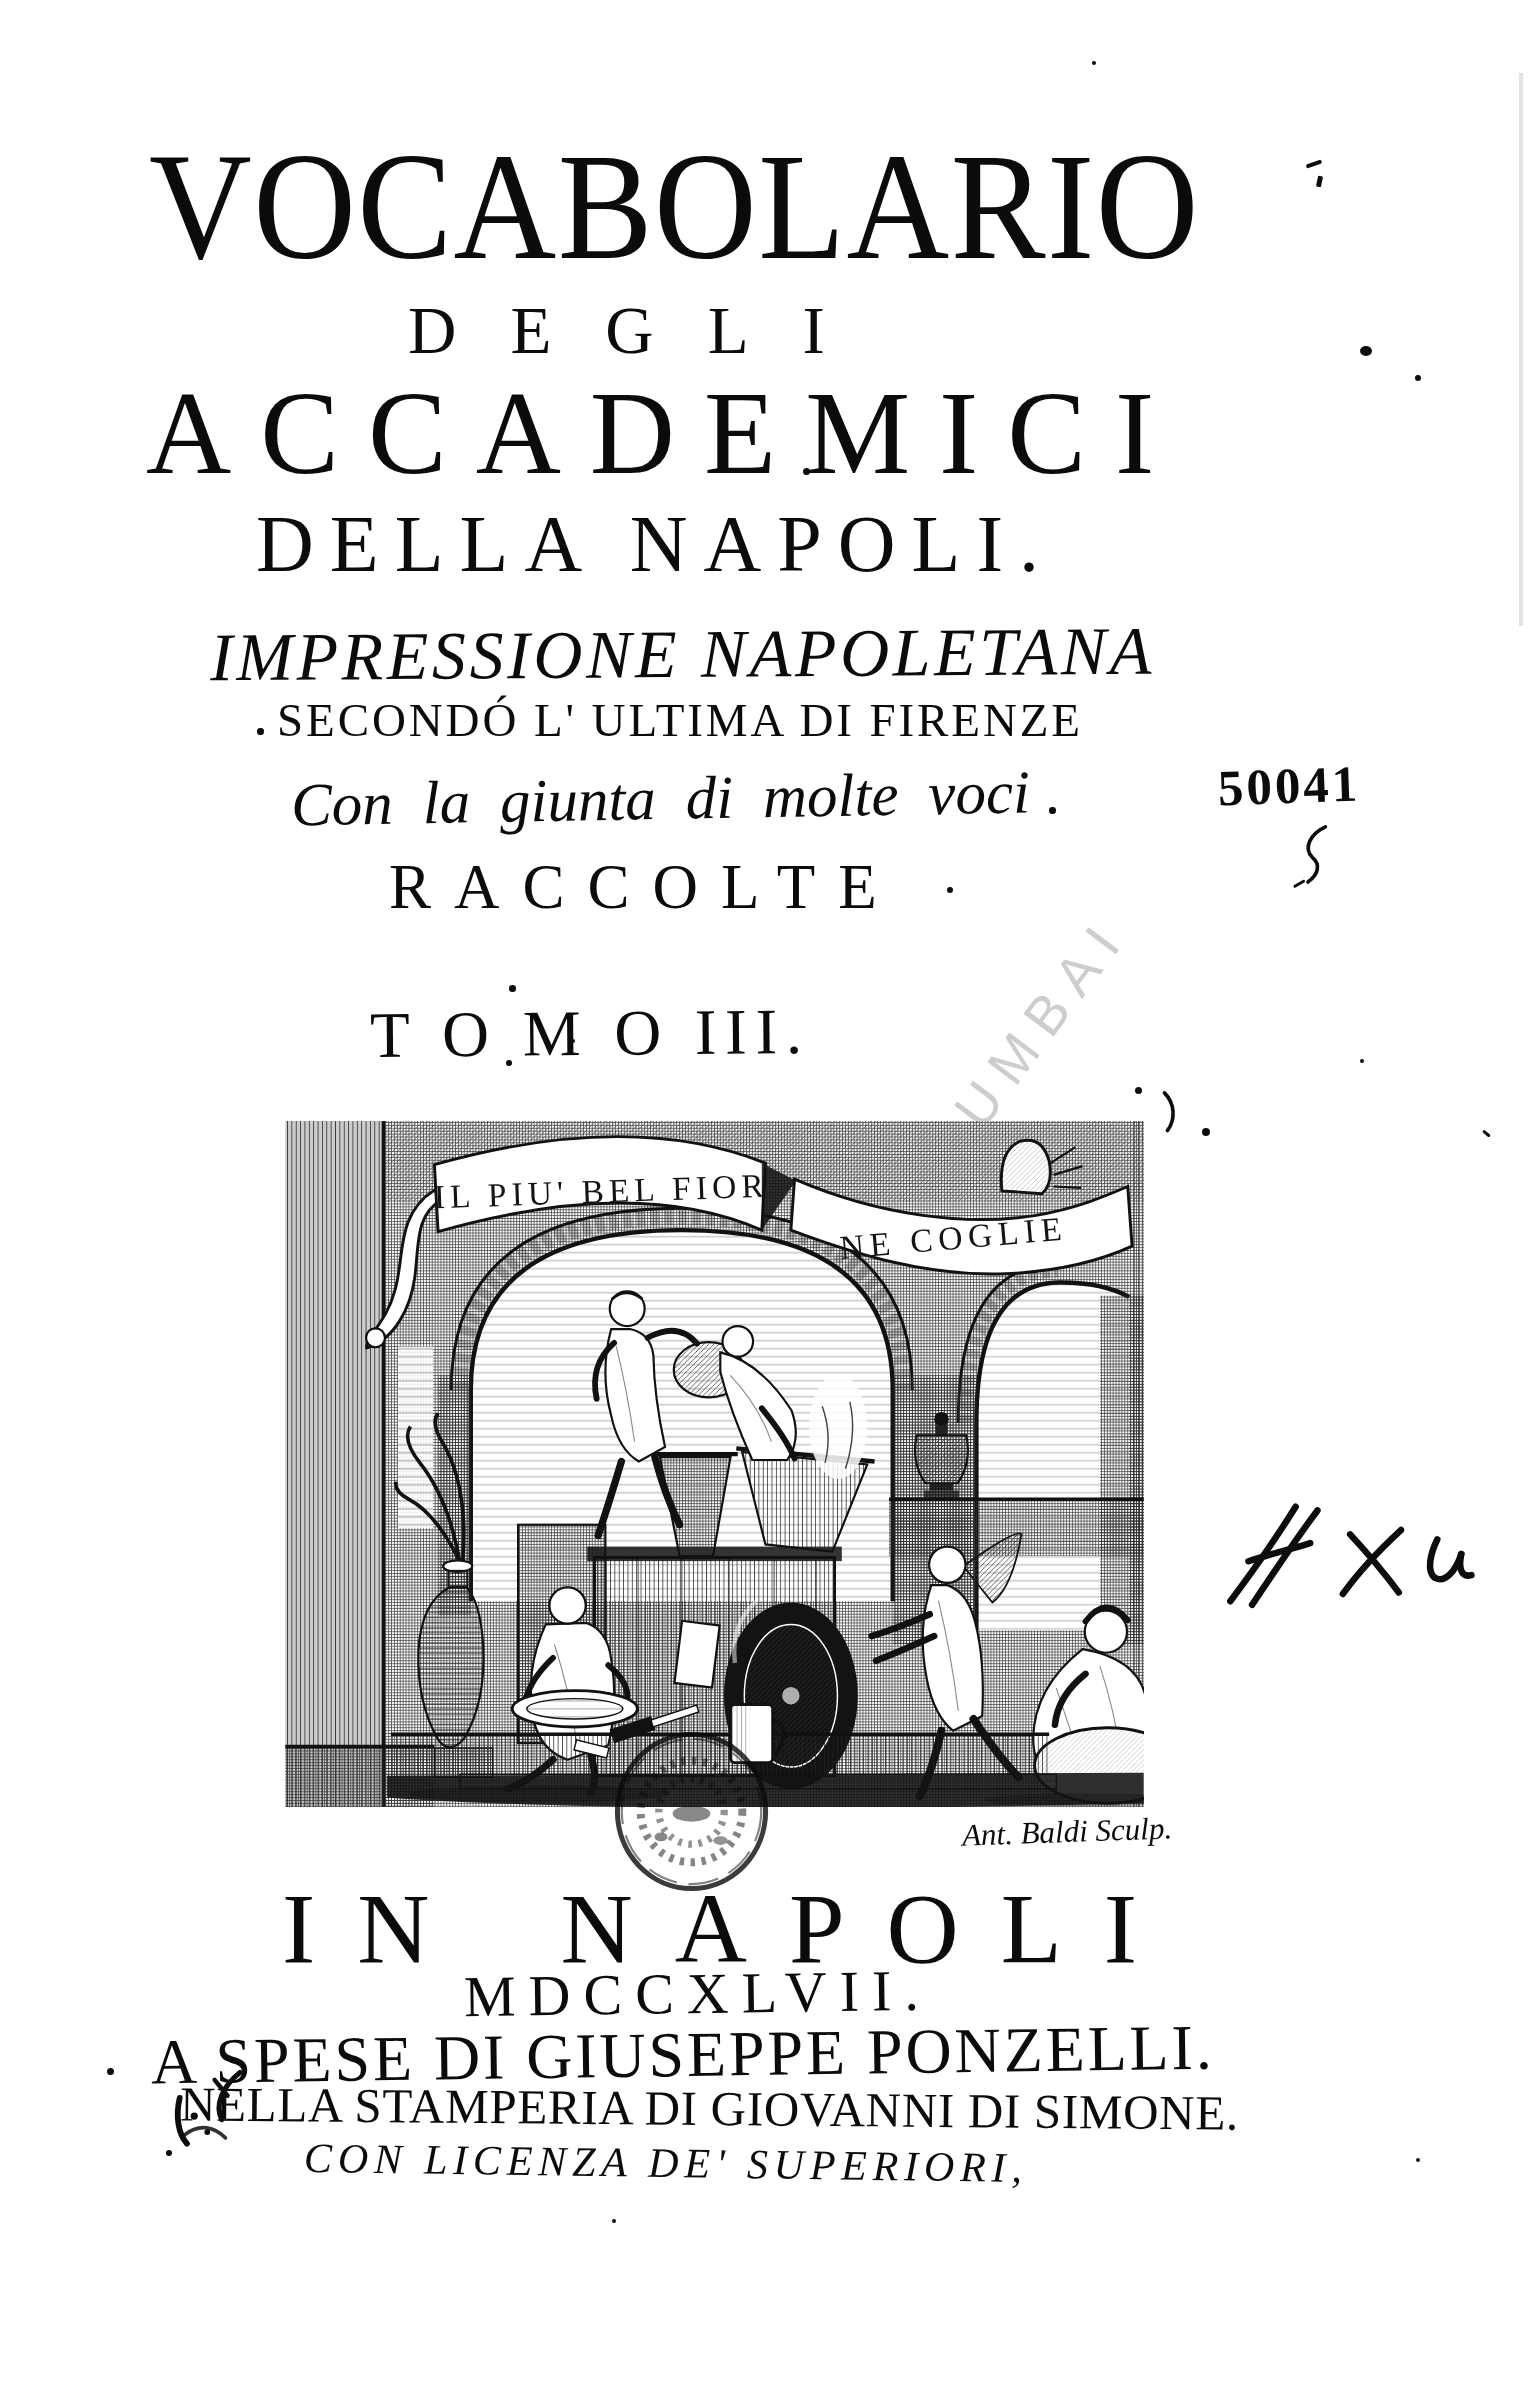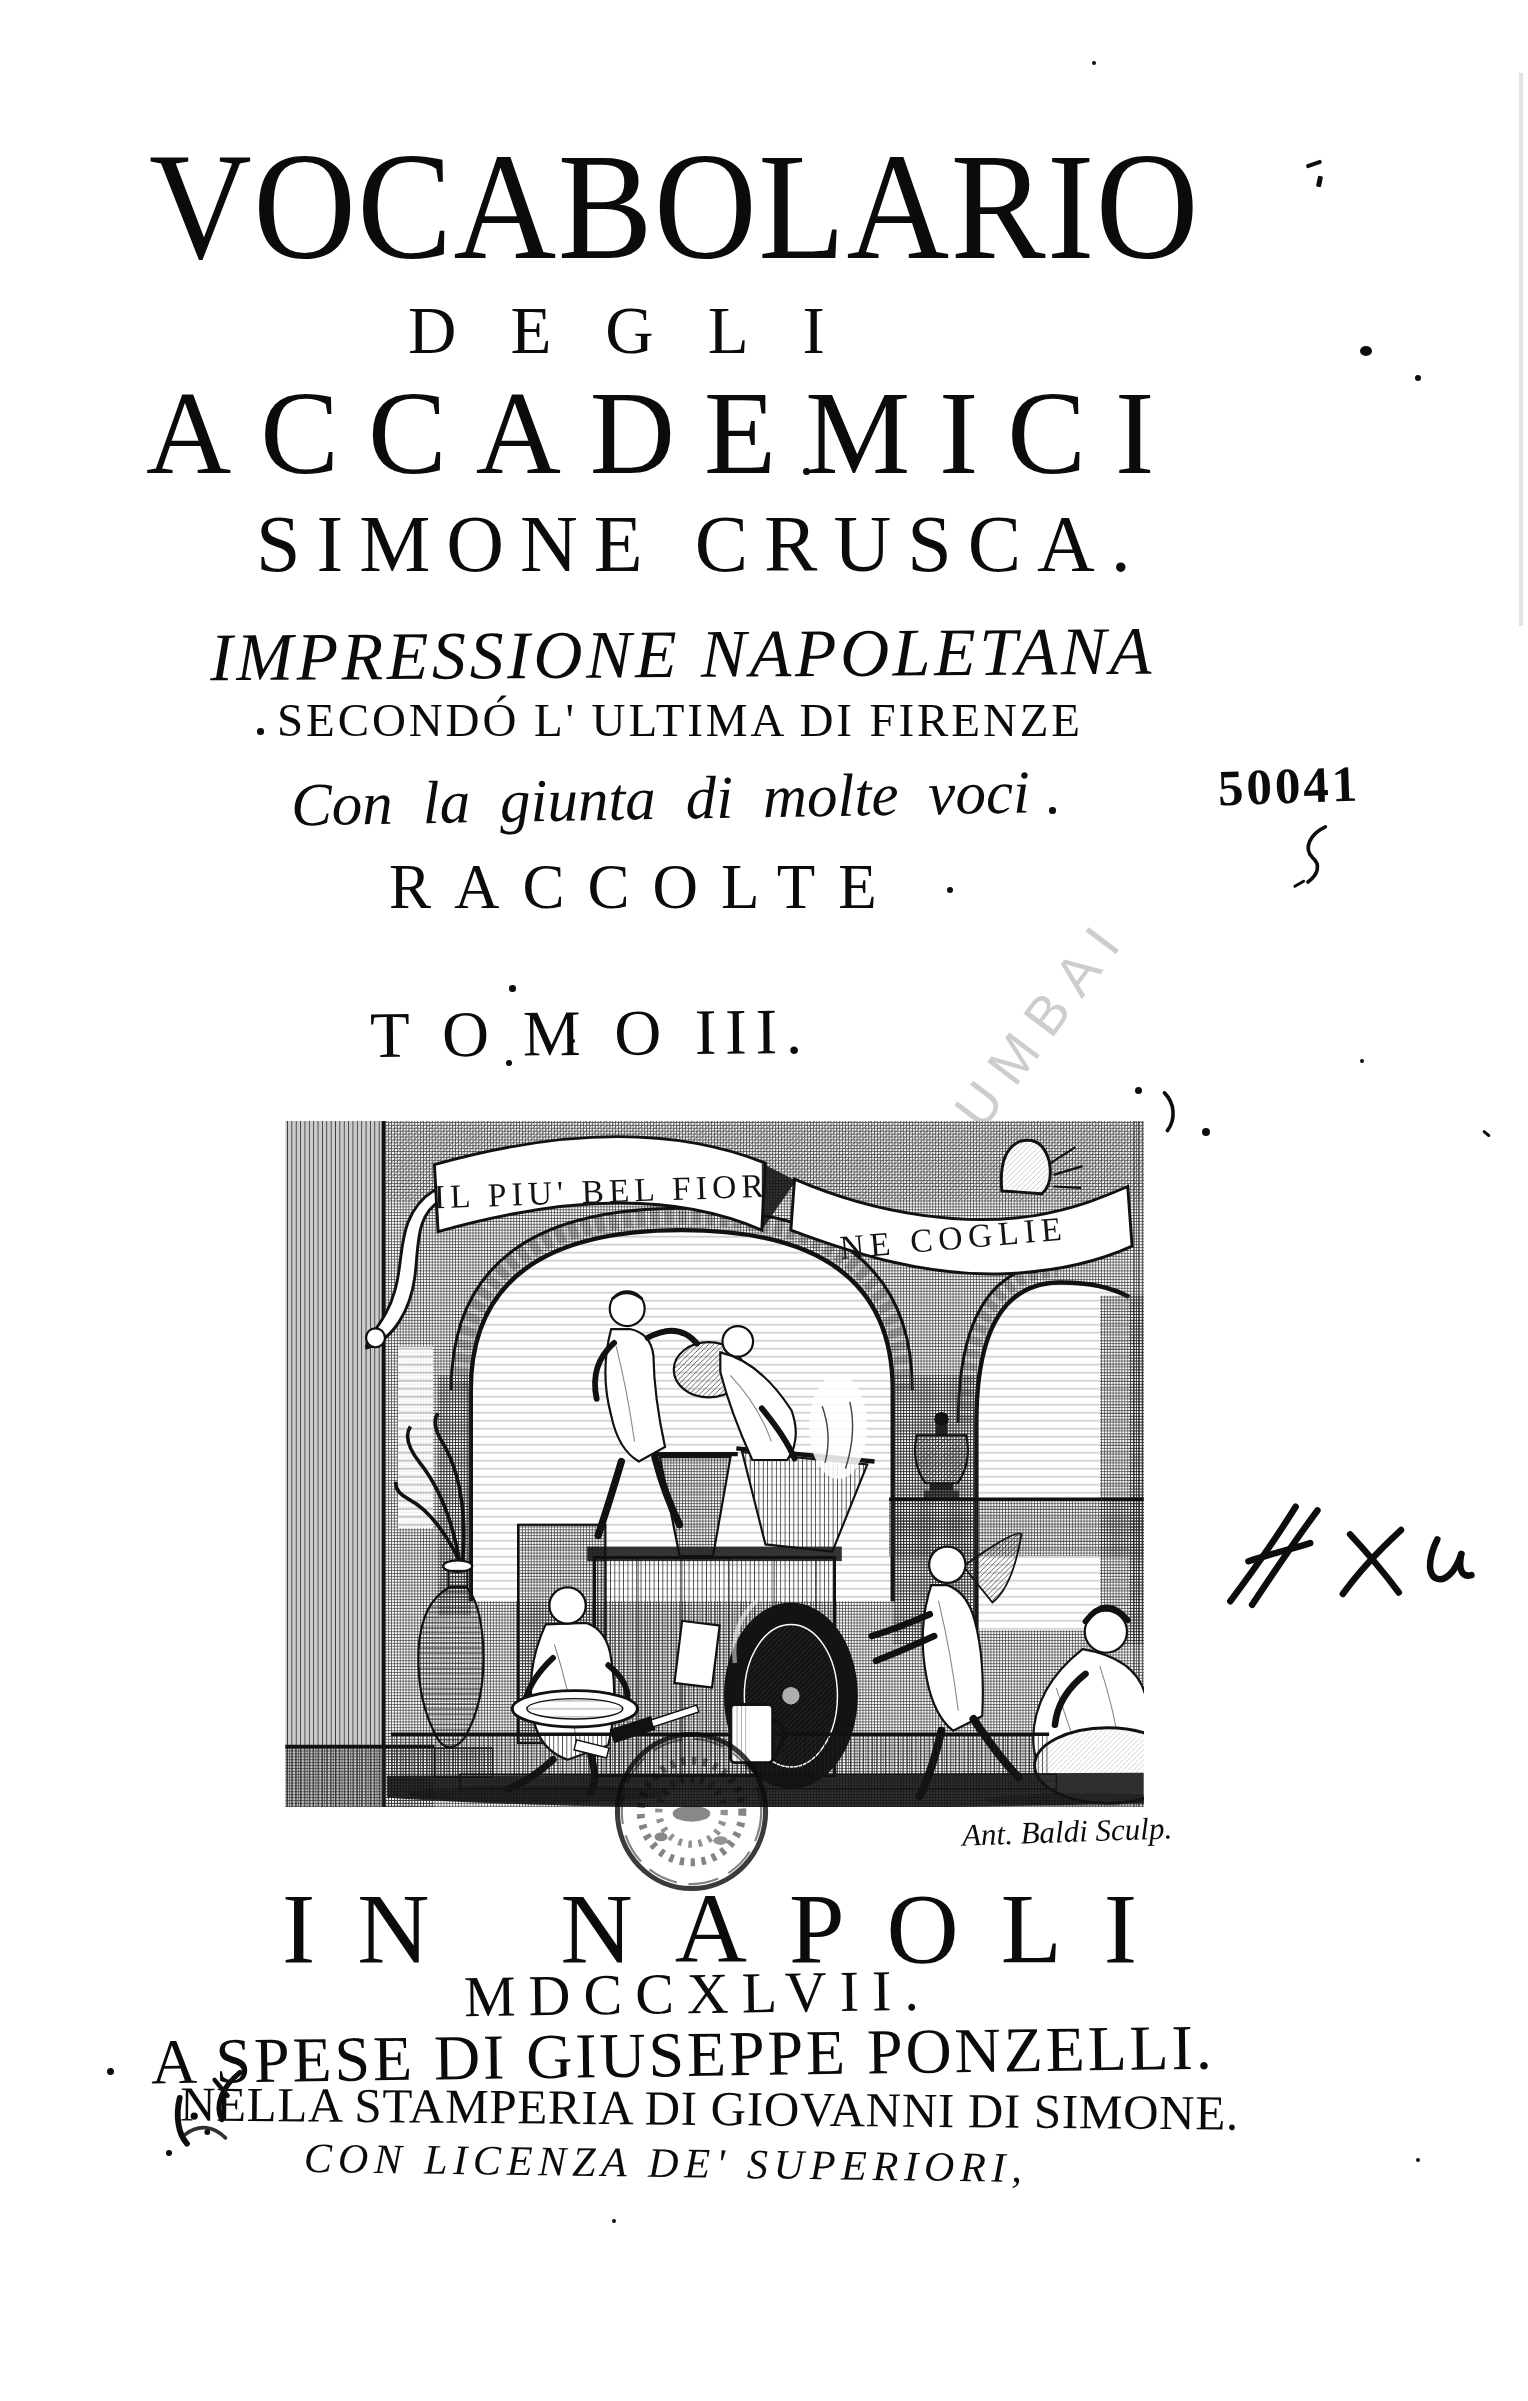--- a/index.html
+++ b/index.html
@@ -22,21 +22,21 @@
 <div id="page">
 
   <div id="watermark">ASIATIC SOCIETY MUMBAI</div>
 
   <div class="line" style="left:149px;top:130px;font-size:153px;letter-spacing:1.5px;transform:scaleX(.93);transform-origin:left top;">VOCABOLARIO</div>
 
   <div class="line" style="left:146px;top:375px;font-size:118px;letter-spacing:29px;">ACCADEMICI</div>
 
   <div class="line" style="left:408px;top:297px;font-size:67px;letter-spacing:54px;">DEGLI</div>
 
-  <div class="line" style="left:256px;top:504px;font-size:80px;letter-spacing:16px;">SIMONE CRUSCA.</div>
+  <div class="line" style="left:256px;top:504px;font-size:80px;letter-spacing:16px;">DELLA NAPOLI.</div>
 
   <div class="line ital" style="left:210px;top:620px;font-size:68px;letter-spacing:3.6px;transform:rotate(-0.4deg);">IMPRESSIONE NAPOLETANA</div>
 
   <div class="line" style="left:277px;top:697px;font-size:47px;letter-spacing:2.9px;">SECONDÓ L' ULTIMA DI FIRENZE</div>
 
   <div class="line ital" style="left:291px;top:768px;font-size:61px;word-spacing:14.6px;transform:rotate(-1deg);">Con la giunta di molte voci</div>
 
   <div class="line" style="left:1218px;top:761px;font-size:51px;letter-spacing:2.9px;font-weight:bold;transform:rotate(-2deg);">50041</div>
 
   <div class="line" style="left:389px;top:856px;font-size:63px;letter-spacing:23px;">RACCOLTE</div>

